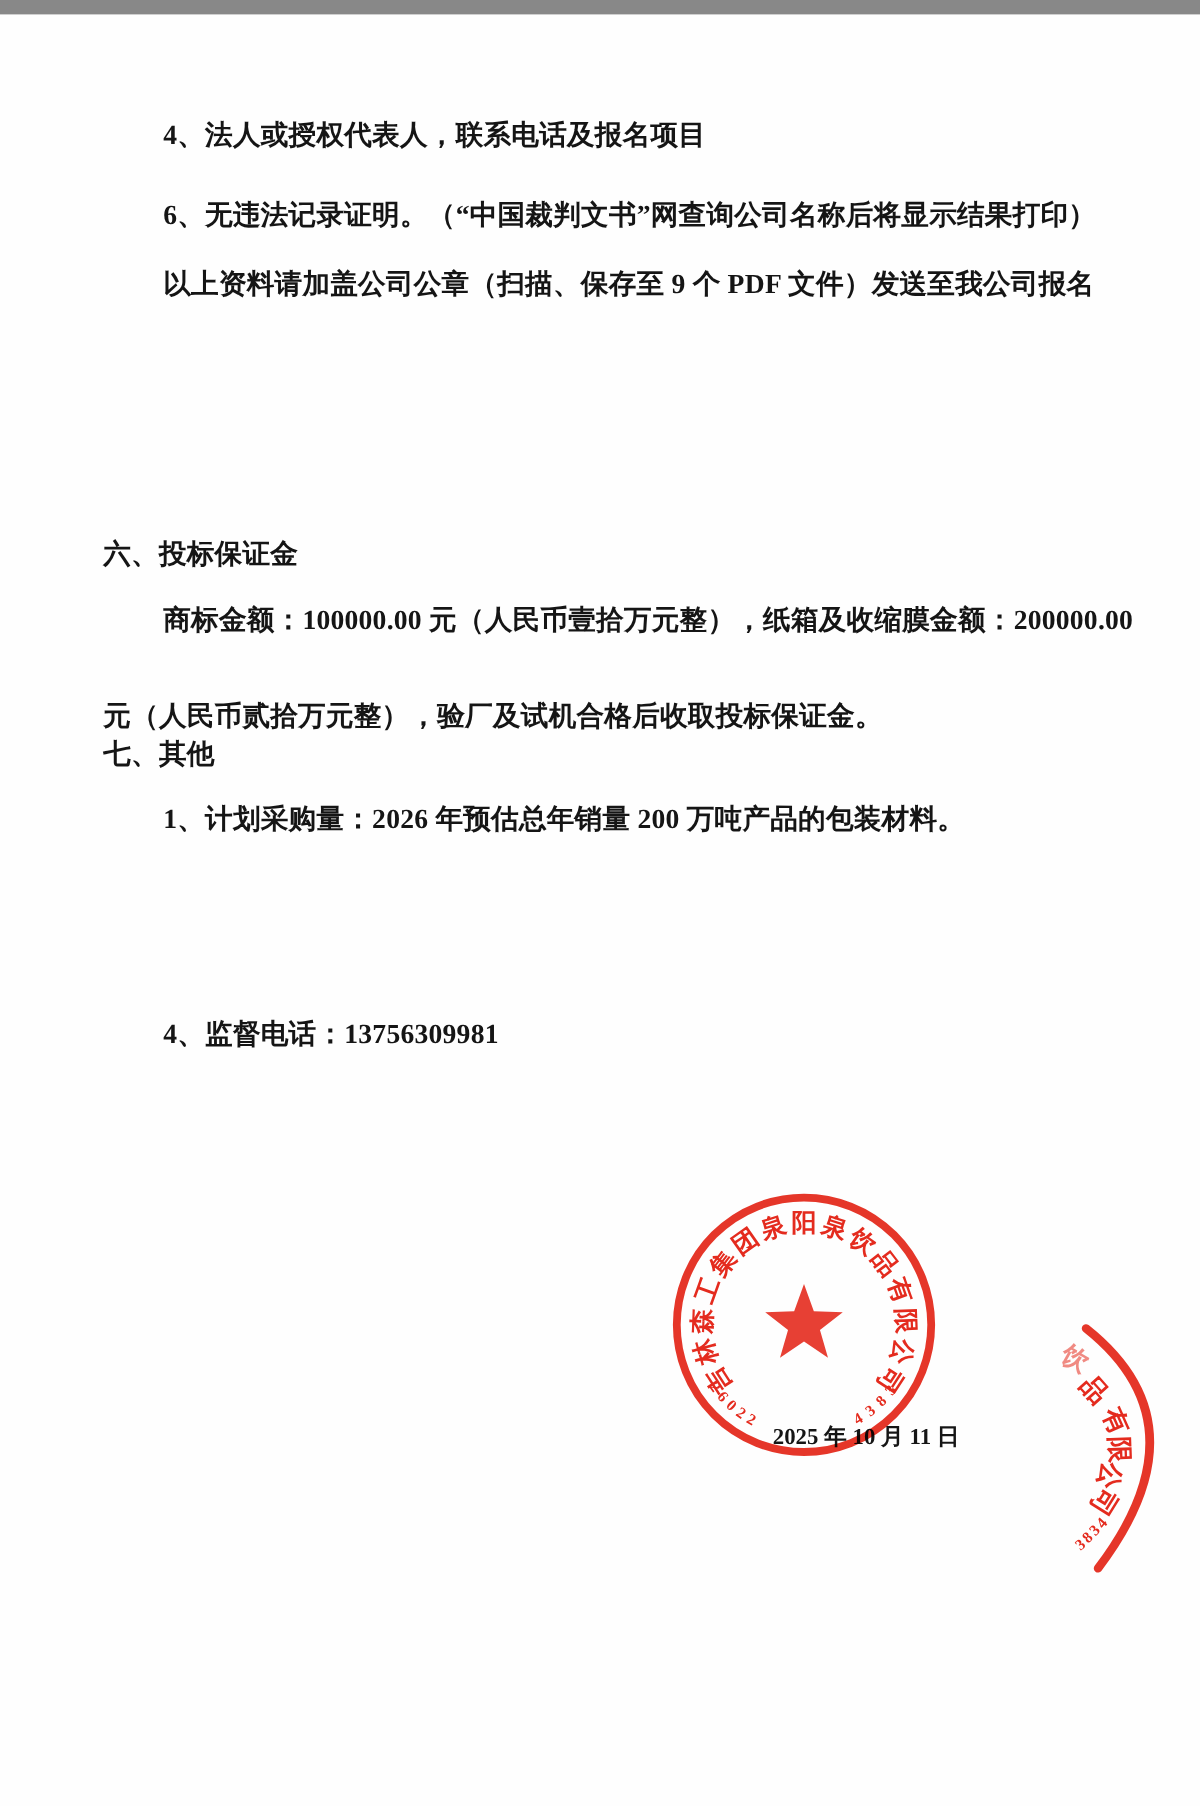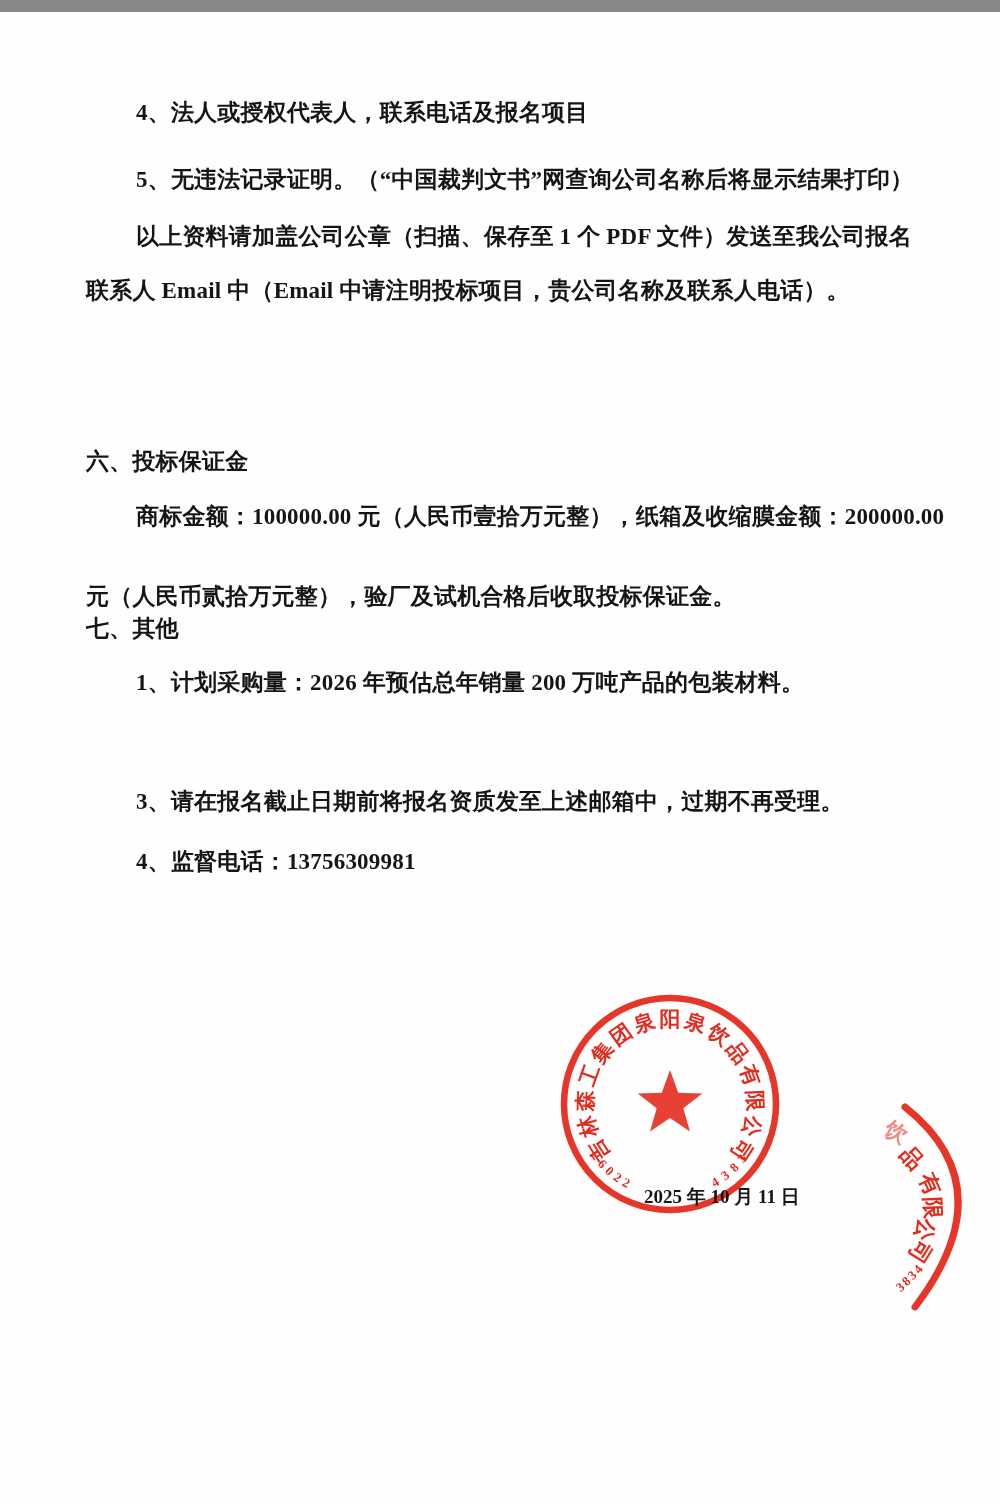--- a/index.html
+++ b/index.html
@@ -53,29 +53,27 @@
     font-weight:bold;
     font-family:"Liberation Serif","DejaVu Sans",serif;
   }
 </style>
 </head>
 <body>
 
 <div class="page">
 
   <div class="line ind" style="top:86px">4、法人或授权代表人，联系电话及报名项目</div>
-  <div class="line ind" style="top:153px">5、无违法记录证明。（“中国裁判文书”网查询公司名称后将显示结果打印）</div>
-  <div class="line ind" style="top:210px">以上资料请加盖公司公章（扫描、保存至 1 个 PDF 文件）发送至我公司报名</div>
-  <div class="line m" style="top:264px">联系人 Email 中（Email 中请注明投标项目，贵公司名称及联系人电话）。</div>
+  <div class="line ind" style="top:153px">6、无违法记录证明。（“中国裁判文书”网查询公司名称后将显示结果打印）</div>
+  <div class="line ind" style="top:210px">以上资料请加盖公司公章（扫描、保存至 9 个 PDF 文件）发送至我公司报名</div>
   <div class="line m" style="top:435px">六、投标保证金</div>
   <div class="line ind" style="top:490px">商标金额：100000.00 元（人民币壹拾万元整），纸箱及收缩膜金额：200000.00</div>
   <div class="line m" style="top:570px">元（人民币贰拾万元整），验厂及试机合格后收取投标保证金。</div>
   <div class="line m" style="top:602px">七、其他</div>
   <div class="line ind" style="top:656px">1、计划采购量：2026 年预估总年销量 200 万吨产品的包装材料。</div>
-  <div class="line ind" style="top:775px">3、请在报名截止日期前将报名资质发至上述邮箱中，过期不再受理。</div>
   <div class="line ind" style="top:835px">4、监督电话：13756309981</div>
 
   <div class="sig sig-date">2025 年 10 月 11 日</div>
 
   <div class="seal-box seal-main">
     <svg id="main-seal-svg" width="244" height="244" viewBox="0 0 244 244" xmlns="http://www.w3.org/2000/svg">
       <circle cx="122" cy="122" r="106" fill="none" stroke="var(--seal-red)" stroke-width="6.5" stroke-opacity="0.95"></circle>
       <polygon fill="var(--seal-red)" fill-opacity="0.9" points="122,88 130.2,110.7 154.3,111.5 135.3,126.3 142,149.5 122,136 102,149.5 108.7,126.3 89.7,111.5 113.8,110.7"></polygon>
 
     <text x="50.71300172463897" y="168.2943179762773" font-size="21" class="seal-ch" transform="rotate(-123 50.71300172463897 168.2943179762773)">吉</text>

